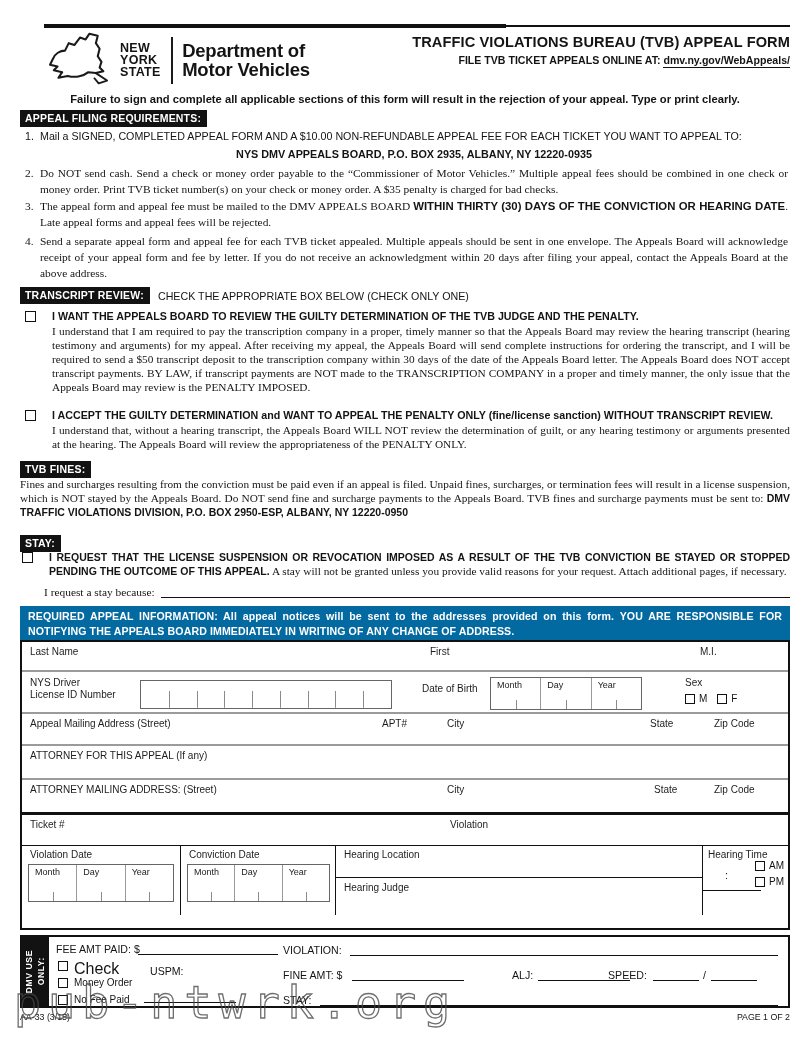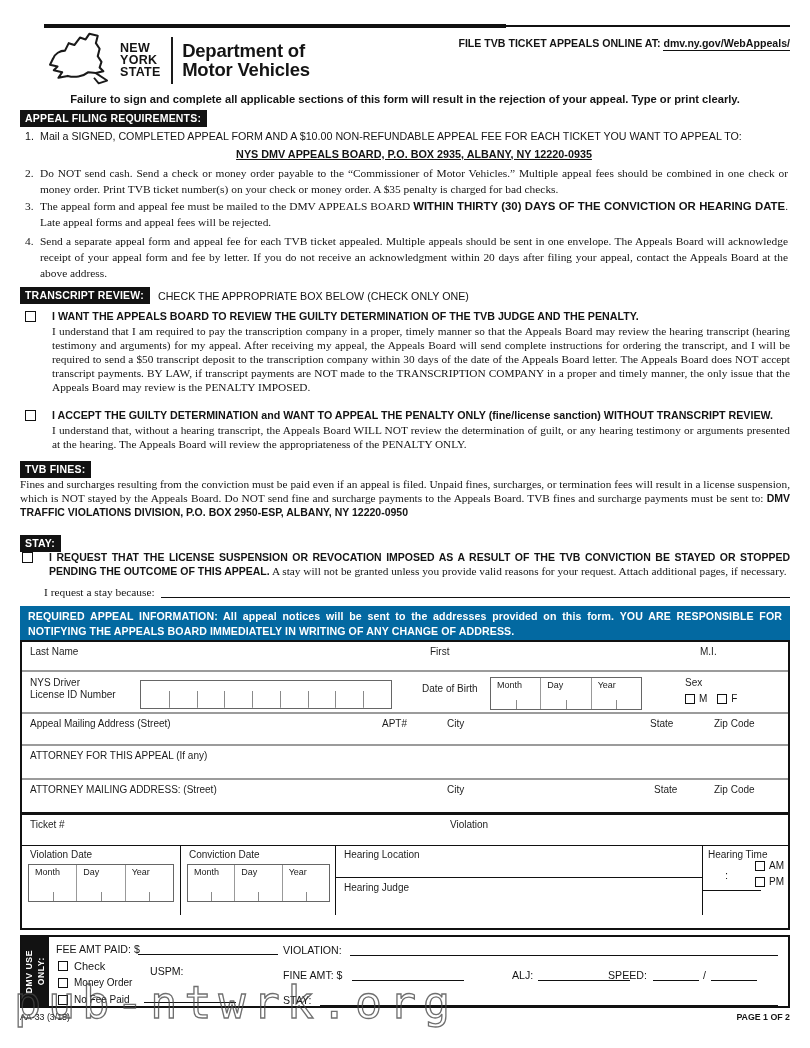--- a/index.html
+++ b/index.html
@@ -33,21 +33,21 @@
   .form-sub { font:700 10.6px/15px "Liberation Sans", sans-serif; margin-top:2px; }
   .link { border-bottom:1.6px solid #111; padding-bottom:.5px; }
 
   .intro { top:92px; text-align:center; font:700 11.2px/14px "Liberation Sans", sans-serif; }
   .sec-label-row { display:flex; align-items:center; gap:8px; }
 
   .li { display:flex; font-size:11.4px; line-height:16px; }
   .li .num { width:15px; flex:none; margin-left:5px; }
   .li .txt { flex:1; text-align:justify; padding-right:2px; }
   .li-sans { font-family:"Liberation Sans", sans-serif; font-size:10.7px; line-height:14.5px; }
-  .addr-line { text-align:center; font:700 10.8px/14px "Liberation Sans", sans-serif; margin-top:3px;text-decoration:underline; }
+  .addr-line { text-align:center; font:700 10.8px/14px "Liberation Sans", sans-serif; margin-top:3px; }
 
   .opt { display:flex; gap:16px; }
   .opt .cbx { margin-top:2px; }
   .opt-heading { font:700 10.7px/14.5px "Liberation Sans", sans-serif; }
   .body-serif { font-size:11.3px; line-height:14px; text-align:justify; }
   .body-serif .sb { font-size:10.5px; }
 
   .stay-prompt { display:flex; align-items:flex-end; gap:6px; padding-left:24px; font-size:11.4px; }
   .stay-prompt .ul { flex:1; }
 
@@ -84,21 +84,21 @@
   .dmv-strip { position:absolute; left:0; top:0; bottom:0; width:27px; background:#121212; color:#fff;
     display:flex; align-items:center; justify-content:center; }
   .dmv-strip-text { writing-mode:vertical-rl; transform:rotate(180deg); white-space:pre; text-align:center;
     font:700 8.6px/1.35 "Liberation Sans", sans-serif; letter-spacing:.6px; }
   .dl { position:absolute; font:10.6px "Liberation Sans", sans-serif; white-space:nowrap; }
   .dcb { position:absolute; width:10px; height:10px; border:1.5px solid #111; background:#fff; }
   .du { position:absolute; border-bottom:1.1px solid #111; height:1px; }
 
   .footer { position:absolute; left:20px; right:20px; top:1012px; display:flex; justify-content:space-between;
     font:8.8px "Liberation Sans", sans-serif; }
-  .footer .pg { font-weight:700;text-align:right; }
+  .footer .pg { font-weight:400;text-align:right; }
 
   .watermark { position:absolute; left:14px; top:980px; font:400 45px/1 "DejaVu Sans Mono", monospace;
     letter-spacing:7px; color:rgba(75,75,75,.45); pointer-events:none; }
   @supports (-webkit-text-stroke: 1px black) {
     .watermark { color:transparent; -webkit-text-stroke:1.3px rgba(70,70,70,.78); }
   }
 </style>
 </head>
 <body>
 
@@ -114,20 +114,21 @@
       <path d="M54 45 L66 53 L57 56 L52 50" fill="none" stroke="#1a1a1a" stroke-width="2" stroke-linejoin="round"></path>
     </svg>
     <div class="nys-text" style="white-space:pre">NEW
 YORK
 STATE</div>
     <div class="logo-div"></div>
     <div class="dept-text" style="white-space:pre">Department of
 Motor Vehicles</div>
   </div>
   <div class="title-block">
+    <div class="form-title">TRAFFIC VIOLATIONS BUREAU (TVB) APPEAL FORM</div>
     <div class="form-sub"><span>FILE TVB TICKET APPEALS ONLINE AT: </span><span class="link">dmv.ny.gov/WebAppeals/</span></div>
   </div>
 </div>
 
 <div class="abs intro">Failure to sign and complete all applicable sections of this form will result in the rejection of your appeal.  Type or print clearly.</div>
 
 <div class="abs" style="top:108px">
   <span class="blabel">APPEAL FILING REQUIREMENTS:</span>
 </div>
 
@@ -305,21 +306,21 @@
 </div>
 
 <div class="dmv">
   <div class="dmv-strip">
     <div class="dmv-strip-text">DMV USE
 ONLY:</div>
   </div>
   <span class="dl" style="left:34px;top:6px">FEE AMT PAID: $</span>
   <span class="du" style="left:116px;top:17px;width:140px"></span>
   <span class="dcb" style="left:36px;top:24px"></span>
-  <span class="dl" style="left:52px;top:23px;font-size:11px">Check</span>
+  <span class="dl" style="left:52px;top:23px;font-size:16px">Check</span>
   <span class="dcb" style="left:36px;top:41px"></span>
   <span class="dl" style="left:52px;top:40px;font-size:10px">Money Order</span>
   <span class="dcb" style="left:36px;top:58px"></span>
   <span class="dl" style="left:52px;top:57px;font-size:10px">No Fee Paid</span>
   <span class="dl" style="left:128px;top:28px">USPM:</span>
   <span class="du" style="left:122px;top:65px;width:92px"></span>
   <span class="dl" style="left:261px;top:7px">VIOLATION:</span>
   <span class="du" style="left:328px;top:18px;right:10px"></span>
   <span class="dl" style="left:261px;top:32px">FINE AMT: $</span>
   <span class="du" style="left:330px;top:43px;width:112px"></span>

